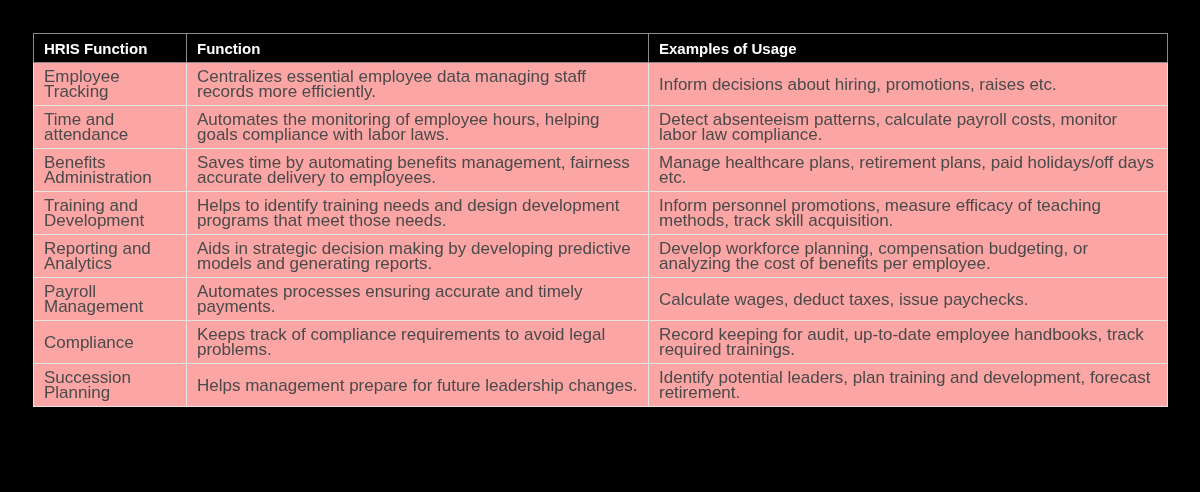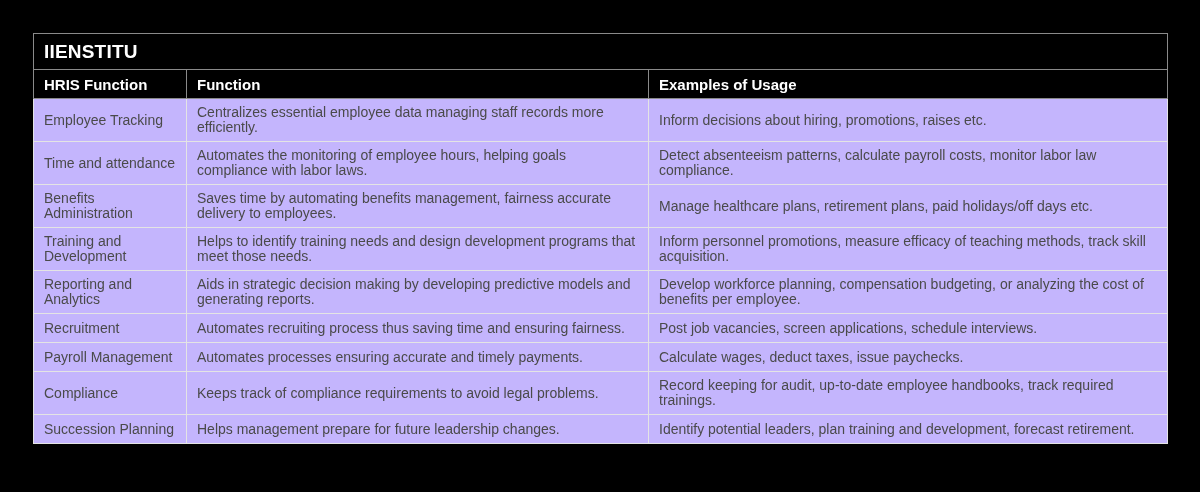--- a/index.html
+++ b/index.html
@@ -42,46 +42,43 @@
       color: #ffffff;
       font-weight: bold;
       font-size: 15px;
       height: 28px;
       padding: 0 10px;
       border: 1px solid #8a8a8a;
       text-align: left;
       vertical-align: middle;
     }
     .body-cell {
-      background: #c4b5fd;
+      background: #fca5a5;
       color: #4a4a4a;
-      font-size: 14px;
+      font-size: 17px;
       line-height: 15px;
       padding: 6px 10px;
       border: 1px solid #e4e4e4;
       text-align: left;
       vertical-align: middle;
     }
     tr.r1 td { height: 16px; }
     tr.r2 td { height: 30px; }
   </style>
 </head>
 <body>
 
 <div class="wrap">
   <table class="hris">
     <colgroup>
       <col class="c1">
         <col class="c2">
         <col class="c3">
     </colgroup>
     <thead>
-      <tr>
-        <th colspan="3" class="title-cell">IIENSTITU</th>
-      </tr>
       <tr>
         <th class="head-cell">HRIS Function</th>
         <th class="head-cell">Function</th>
         <th class="head-cell">Examples of Usage</th>
       </tr>
     </thead>
     <tbody>
       <tr class="r1">
         <td class="body-cell">Employee Tracking</td>
         <td class="body-cell">Centralizes essential employee data managing staff records more efficiently.</td>
@@ -101,25 +98,20 @@
         <td class="body-cell">Training and Development</td>
         <td class="body-cell">Helps to identify training needs and design development programs that meet those needs.</td>
         <td class="body-cell">Inform personnel promotions, measure efficacy of teaching methods, track skill acquisition.</td>
       </tr>
       <tr class="r2">
         <td class="body-cell">Reporting and Analytics</td>
         <td class="body-cell">Aids in strategic decision making by developing predictive models and generating reports.</td>
         <td class="body-cell">Develop workforce planning, compensation budgeting, or analyzing the cost of benefits per employee.</td>
       </tr>
       <tr class="r1">
-        <td class="body-cell">Recruitment</td>
-        <td class="body-cell">Automates recruiting process thus saving time and ensuring fairness.</td>
-        <td class="body-cell">Post job vacancies, screen applications, schedule interviews.</td>
-      </tr>
-      <tr class="r1">
         <td class="body-cell">Payroll Management</td>
         <td class="body-cell">Automates processes ensuring accurate and timely payments.</td>
         <td class="body-cell">Calculate wages, deduct taxes, issue paychecks.</td>
       </tr>
       <tr class="r1">
         <td class="body-cell">Compliance</td>
         <td class="body-cell">Keeps track of compliance requirements to avoid legal problems.</td>
         <td class="body-cell">Record keeping for audit, up-to-date employee handbooks, track required trainings.</td>
       </tr>
       <tr class="r1">

